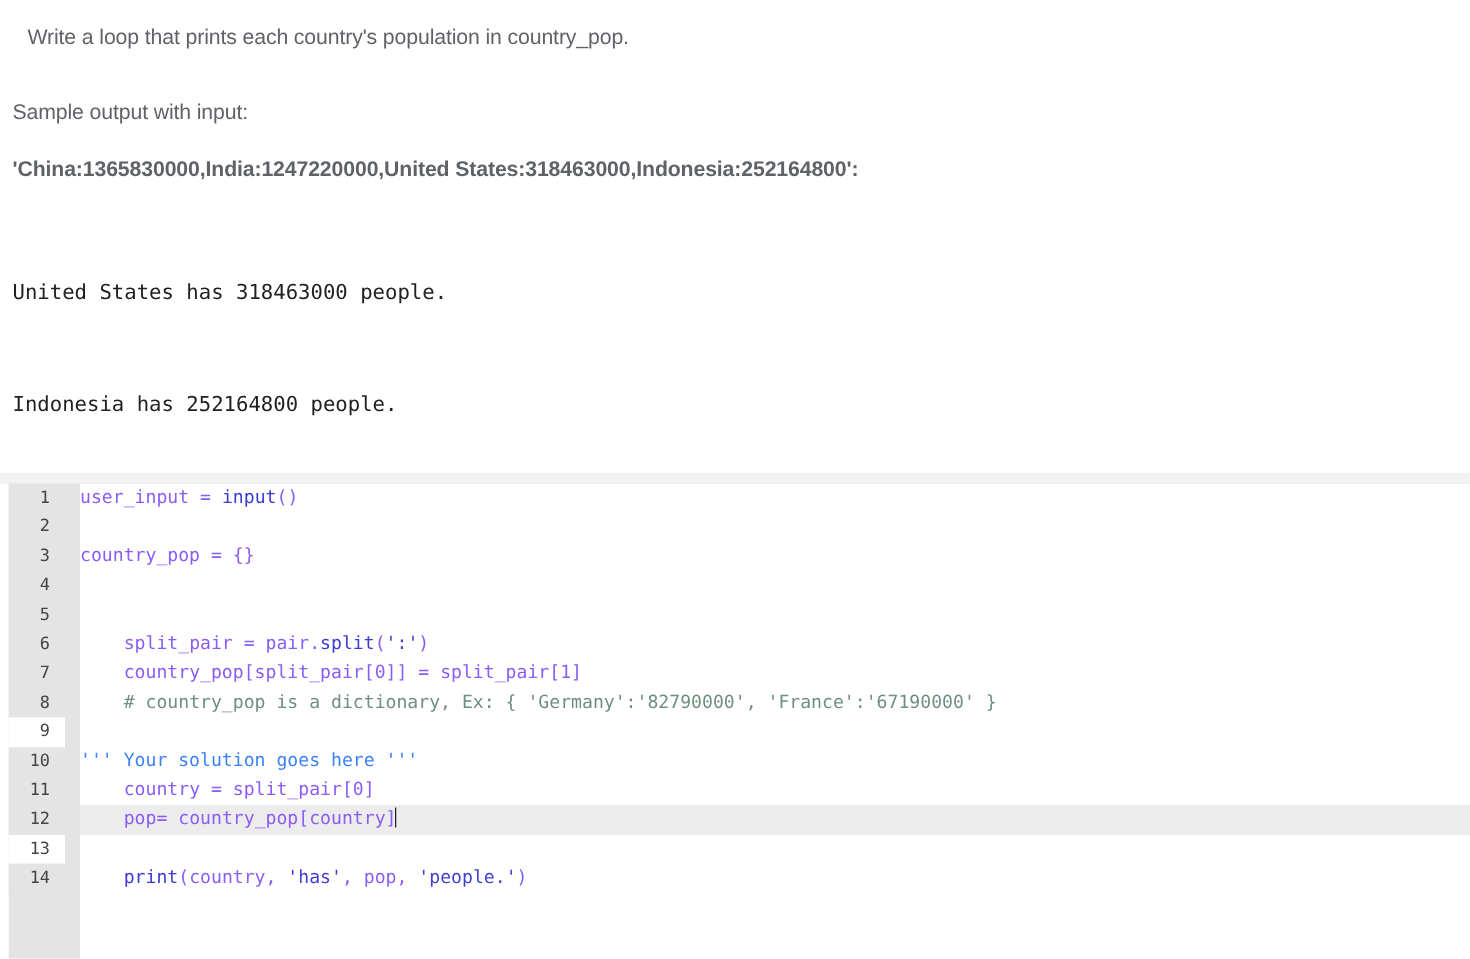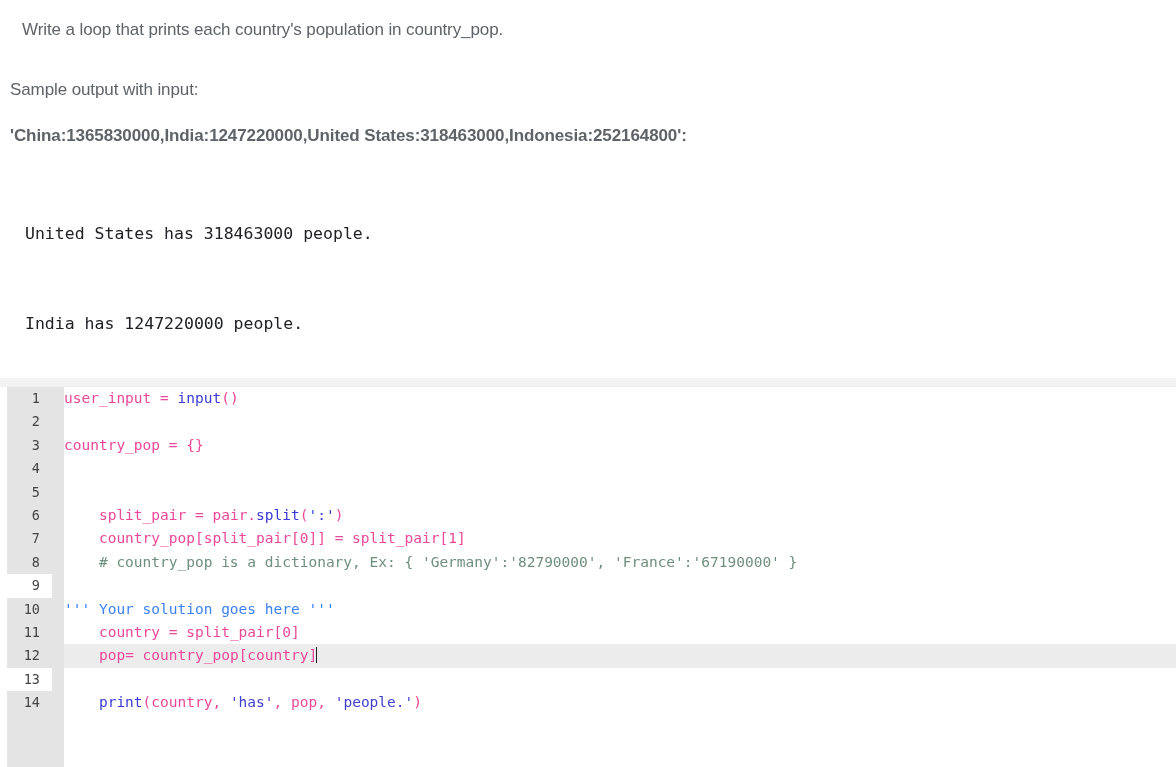--- a/index.html
+++ b/index.html
@@ -40,21 +40,21 @@
   #expected-output {
     position: absolute;
     left: 10px;
     top: 159px;
     font-family: "DejaVu Sans Mono", "Liberation Mono", monospace;
     font-size: 16.5px;
     line-height: 30px;
     color: #202124;
     white-space: pre;
   }
-  #expected-output .out-line { white-space: pre; margin-left: 15px; }
+  #expected-output .out-line { white-space: pre; }
 
   
   #code-editor {
     position: absolute;
     left: 0;
     top: 378px;
     width: 1176px;
     height: 389px;
     background: #ffffff;
     overflow: hidden;
@@ -124,21 +124,21 @@
     color: #202124;
     white-space: pre;
   }
 
   
   .tok-kw   { color: #0000cd; }
   .tok-bi   { color: #3a3ad6; }
   .tok-str  { color: #3f3fd0; }
   .tok-cmt  { color: #6f8f7f; }
   .tok-doc  { color: #3b82f6; }
-  .tok-pl   { color: #ec4899; }
+  .tok-pl   { color: #8b5cf6; }
 
   .caret {
     display: inline-block;
     width: 1px;
     height: 16px;
     background: #202124;
     vertical-align: -3px;
     margin-left: -1px;
   }
 </style>
@@ -146,21 +146,20 @@
 <body>
 
 <div id="prompt-area">
   <div class="prompt-line" id="prompt-title">Write a loop that prints each country's population in country_pop.</div>
   <div class="prompt-line" id="sample-output-label">Sample output with input:</div>
   <div class="prompt-line" id="sample-output-value">'China:1365830000,India:1247220000,United States:318463000,Indonesia:252164800':</div>
 </div>
 
 <div id="expected-output">
   <div class="out-line">United States has 318463000 people.</div>
-  <div class="out-line">India has 1247220000 people.</div>
   <div class="out-line">Indonesia has 252164800 people.</div>
   <div class="out-line">China has 1365830000 people.</div>
 </div>
 
 <div id="code-editor">
   <div id="editor-topbar"></div>
   <div id="editor-body">
     <div id="gutter-rail"></div>
     <div id="gutter-bg"></div>
     <div id="code-rows">

